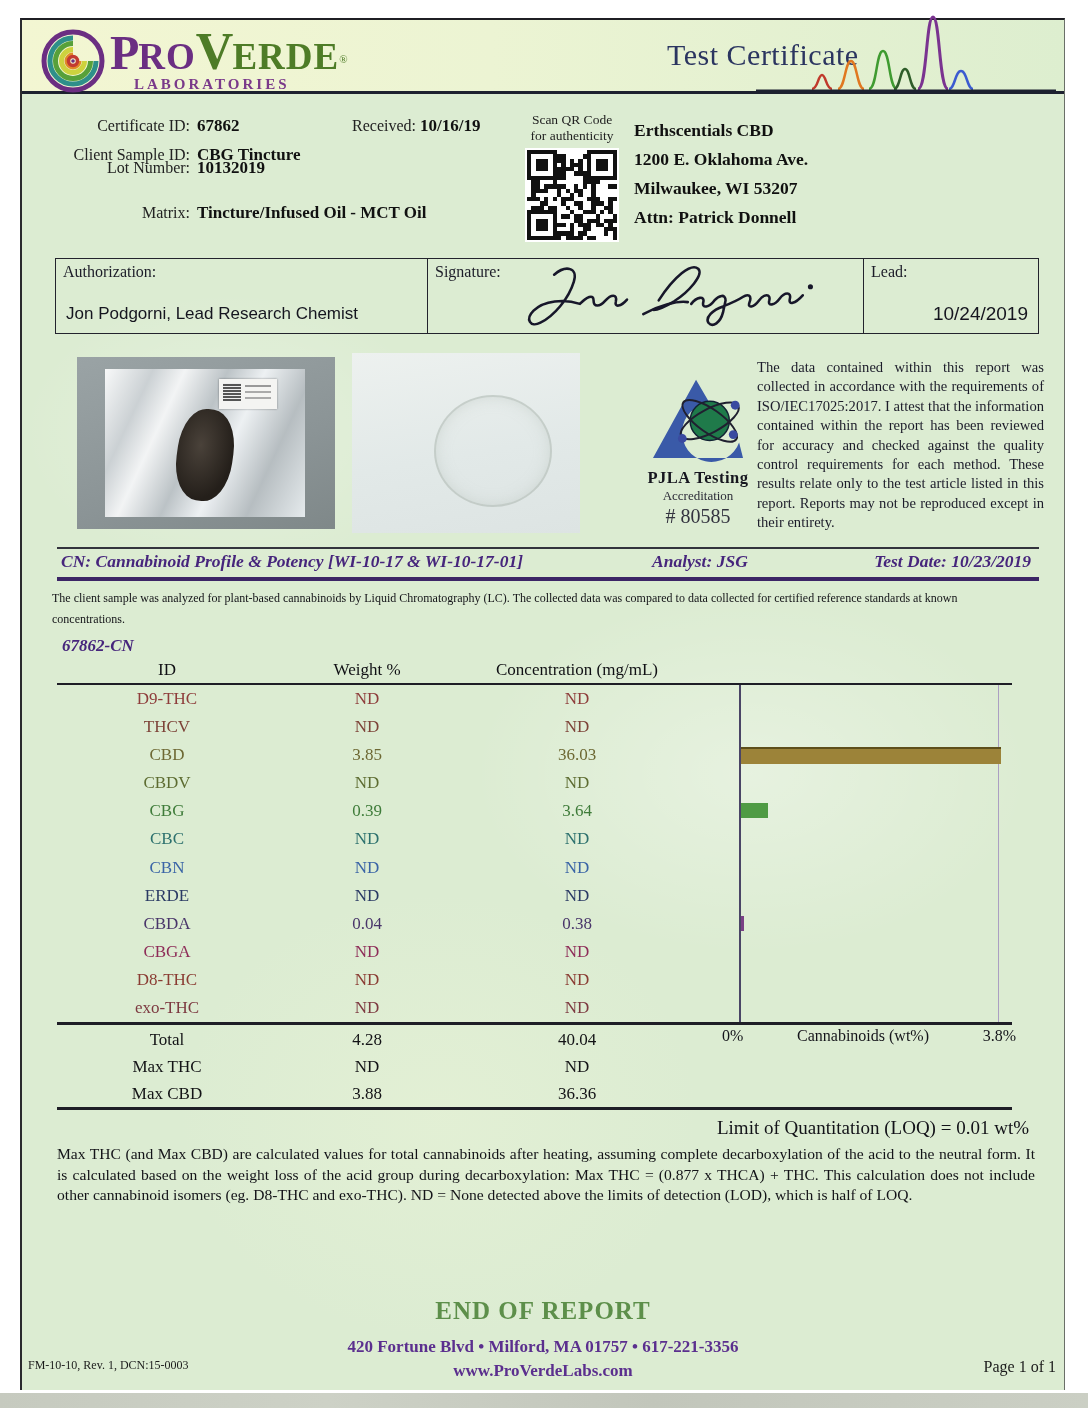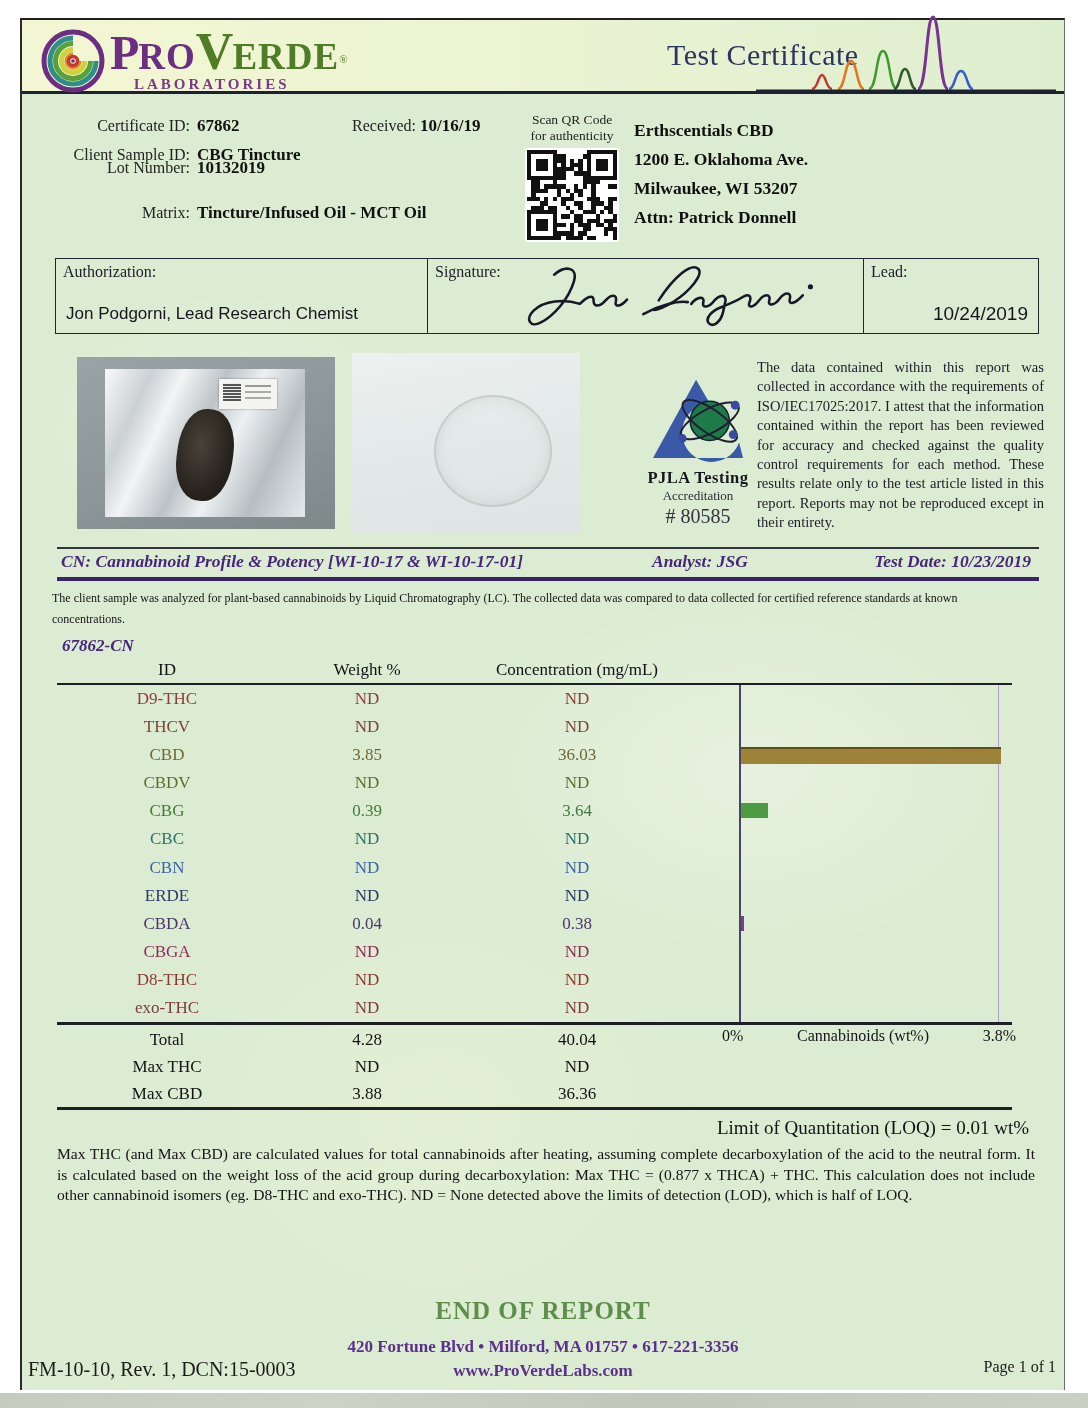--- a/index.html
+++ b/index.html
@@ -112,21 +112,21 @@
   
   .loq { position:absolute; right:35px; top:1097px; font-size:19px; color:#121218; }
   .footnote { position:absolute; left:35px; top:1124px; width:978px; font-size:15.6px;
               line-height:20.6px; color:#131318; text-align:justify; }
   .end-report { position:absolute; left:0; top:1277px; width:100%; text-align:center;
                 font-size:25px; font-weight:bold; color:#5d8f4a; letter-spacing:1px; }
   .f-addr { position:absolute; left:0; top:1317px; width:100%; text-align:center;
             font-size:17px; font-weight:bold; color:#5b2f8e; }
   .f-web  { position:absolute; left:0; top:1341px; width:100%; text-align:center;
             font-size:17px; font-weight:bold; color:#5b2f8e; }
-  .f-form { position:absolute; left:6px; top:1338px; font-size:20px; color:#1b1b1b; }
+  .f-form { position:absolute; left:6px; top:1338px; font-size:12px; color:#1b1b1b; }
   .f-page { position:absolute; right:8px; top:1338px; font-size:16px; color:#1b1b1b; }
 </style>
 </head>
 <body>
 
 <div class="page">
 
   <div class="header">
     <svg class="logo-icon" width="66" height="66" viewBox="0 0 66 66">
       <circle cx="33" cy="33" r="29" fill="none" stroke="#6b2e82" stroke-width="5"></circle>

